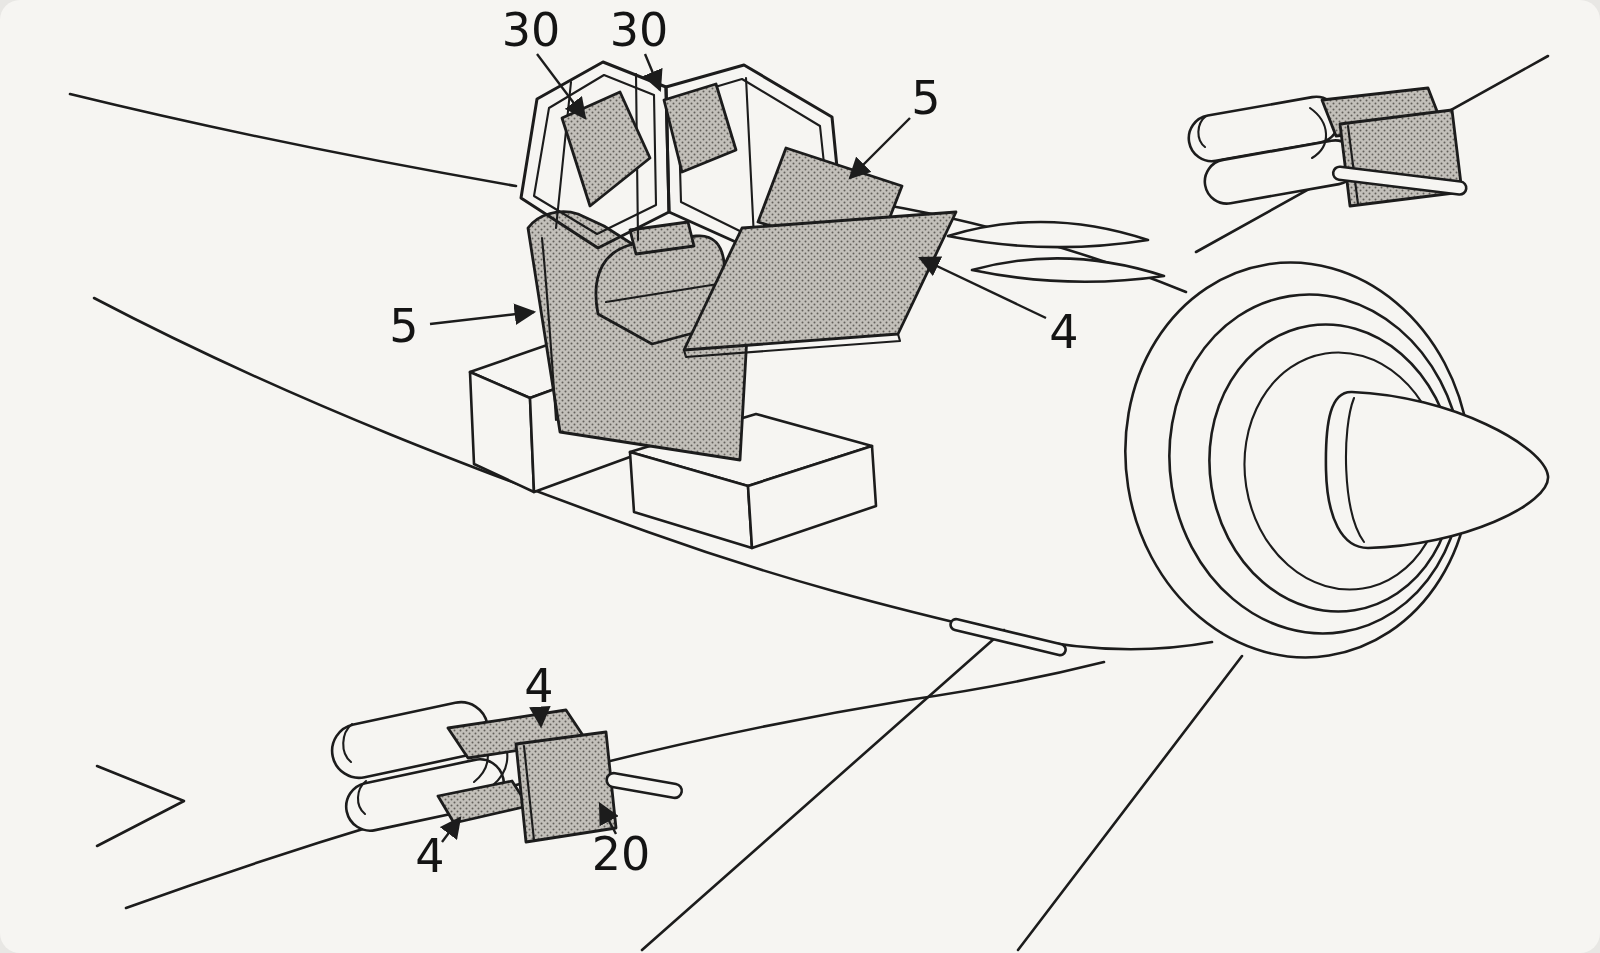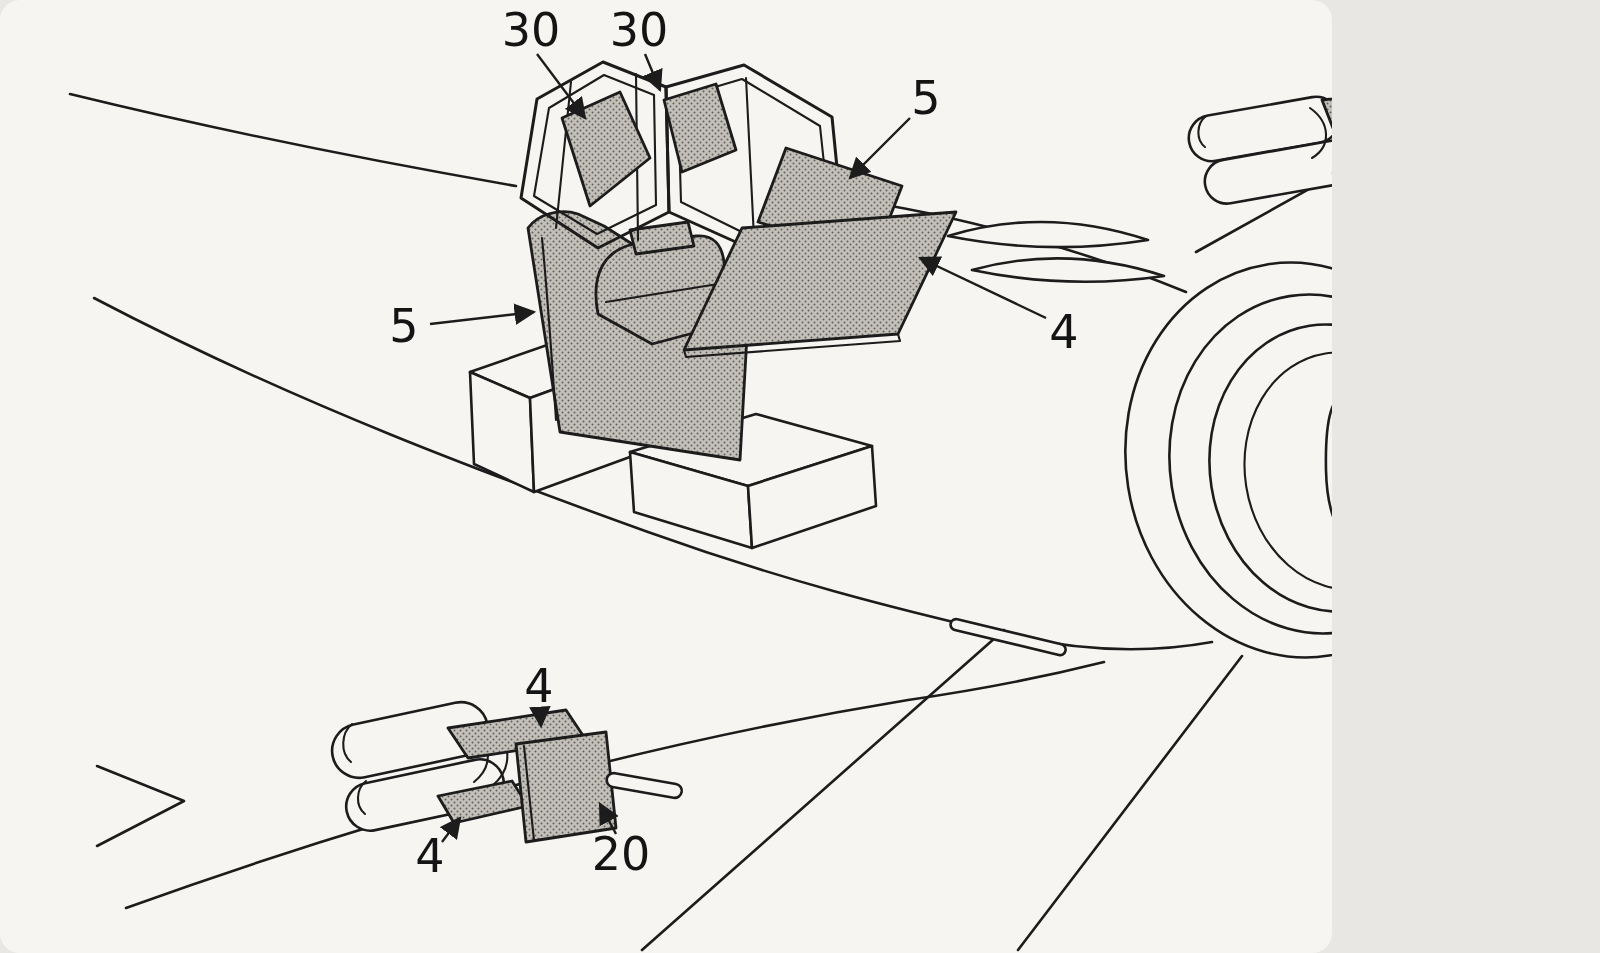--- a/index.html
+++ b/index.html
@@ -2,21 +2,21 @@
 <html><head>
 <meta charset="utf-8">
 <style>
   :root{
     --paper:#f6f5f2;
     --ink:#1c1c1c;
     --label:#141414;
   }
   html,body{margin:0;padding:0;background:#e8e7e4;}
   .stage{
-    width:1332px;height:953px;background:var(--paper);
+    width:1600px;height:953px;background:var(--paper);
     position:relative;overflow:hidden;
     font-family:"DejaVu Sans", sans-serif;
     border-radius:20px;
   }
   svg{display:block;}
   .ink{stroke:var(--ink);fill:none;stroke-width:2.6;stroke-linecap:round;stroke-linejoin:round;}
   .ink-thin{stroke:var(--ink);fill:none;stroke-width:2.1;stroke-linecap:round;stroke-linejoin:round;}
   .frame{stroke:var(--ink);fill:none;stroke-width:3;stroke-linejoin:round;}
   .solid{fill:var(--paper);stroke:var(--ink);stroke-width:2.6;stroke-linejoin:round;}
   .plate{fill:url(#halftone);stroke:var(--ink);stroke-width:2.8;stroke-linejoin:round;}

